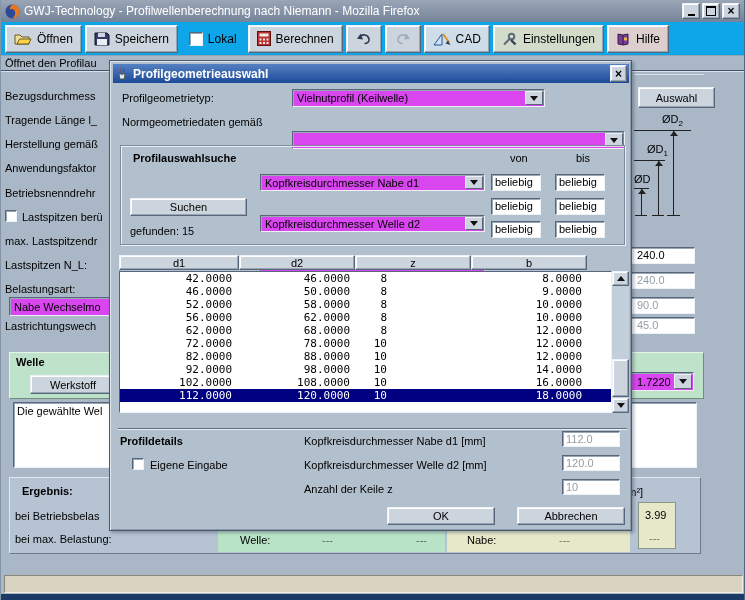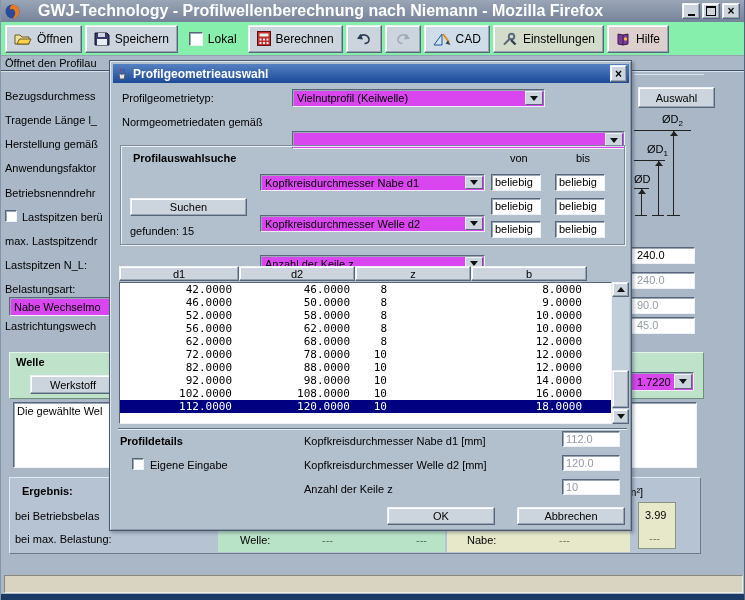--- a/index.html
+++ b/index.html
@@ -13,27 +13,27 @@
           box-shadow:inset 1px 1px 0 #9aa8b6;}
   .etched{border:1px solid #7d8b9c;box-shadow:inset 1px 1px 0 rgba(255,255,255,.75),1px 1px 0 rgba(255,255,255,.75);}
   .btn{display:flex;align-items:center;justify-content:center;font-size:11px;cursor:default;}
   .cb{width:12px;height:12px;background:#fff;border:1px solid;border-color:#57667a #eef2f6 #eef2f6 #57667a;
       box-shadow:inset 1px 1px 0 #9aa8b6;}
   .lbl{white-space:nowrap;}
   .bold{font-weight:bold;}
   
   #titlebar{left:0;top:0;width:100%;height:22px;background:linear-gradient(#9aa6b6,#75839a);
             display:flex;align-items:center;padding:0 4px;}
-  #titlebar .t{color:#fff;font-weight:bold;font-size:16px;margin-left:18px;}
+  #titlebar .t{color:#fff;font-weight:normal;font-size:12px;margin-left:4px;}
   .winbtn{width:16px;height:14px;margin-left:2px;display:flex;align-items:center;justify-content:center;
           font-size:10px;font-weight:bold;color:#000;}
   .glyph-min{width:7px;height:2px;background:#000;margin-top:7px;}
   .glyph-max{width:8px;height:7px;border:1px solid #000;border-top-width:2px;}
   
-  #toolbar{left:0;top:22px;width:100%;height:34px;background:#86efac;display:flex;align-items:center;
+  #toolbar{left:0;top:22px;width:100%;height:34px;background:#0ea5e9;display:flex;align-items:center;
            padding-left:4px;border-bottom:1px solid #93a2b2;}
   .tbtn{height:26px;padding:0 8px;margin-right:3px;display:flex;align-items:center;gap:5px;}
   .tbtn span{white-space:nowrap;font-size:12px;}
   
   #hintline{left:0;top:57px;width:100%;height:13px;}
   #hintrule{left:0;top:70px;width:100%;height:2px;background:#44536b;border-bottom:1px solid #d9e1e9;}
   
   .select{background:#d946ef;border:1px solid;border-color:#57667a #eef2f6 #eef2f6 #57667a;
           box-shadow:inset 1px 1px 0 #9aa8b6;position:relative;}
   .sel-txt{position:absolute;left:4px;top:1px;line-height:14px;white-space:nowrap;}
@@ -313,21 +313,21 @@
       <div class="a select" style="left:139px;top:75px;width:225px;height:17px;">
         <span class="sel-txt">Anzahl der Keile z</span>
         <span class="sel-btn">
             <span class="tri-dn"></span>
           </span>
       </div>
       <div class="a input" style="left:370px;top:75px;width:50px;height:17px;">beliebig</div>
       <div class="a input" style="left:434px;top:75px;width:50px;height:17px;">beliebig</div>
     </div>
 
-    <div class="a" style="left:9px;top:205px;width:510px;height:180px;">
+    <div class="a" style="left:9px;top:194px;width:510px;height:180px;">
       <div class="a btn raised th" style="left:0;width:120px;">d1</div>
       <div class="a btn raised th" style="left:120px;width:116px;">d2</div>
       <div class="a btn raised th" style="left:236px;width:116px;">z</div>
       <div class="a btn raised th" style="left:352px;width:116px;">b</div>
 
       <div class="a" style="left:0;top:16px;width:493px;height:142px;background:#fff;border:1px solid;border-color:#57667a #eef2f6 #eef2f6 #57667a;">
         <div class="trow">
             <div class="c0">42.0000</div>
             <div class="c1">46.0000</div>
             <div class="c2">8</div>

